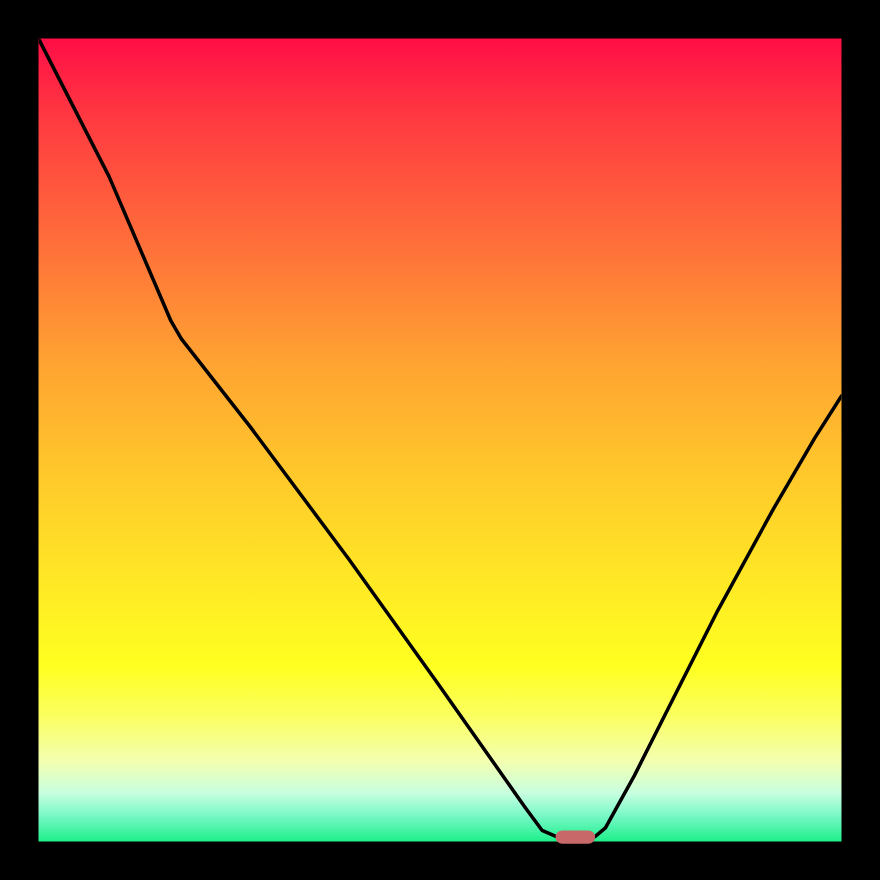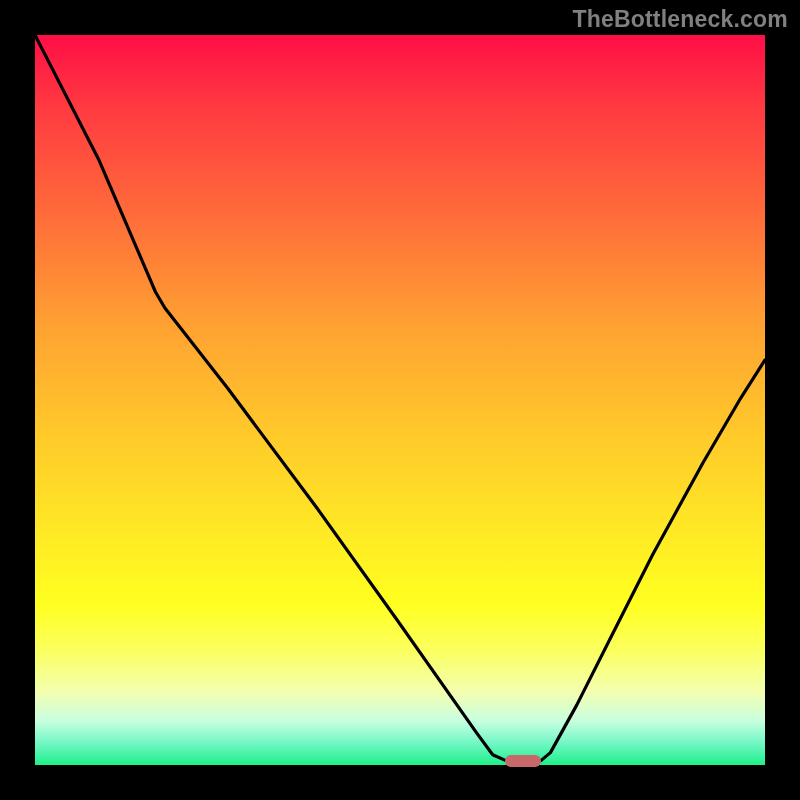--- a/index.html
+++ b/index.html
@@ -70,15 +70,14 @@
 
   <div class="plot-area">
 
     <svg class="curve-svg" viewBox="0 0 730 730" preserveAspectRatio="none">
       <path fill="none" stroke="#000" stroke-width="3.2" stroke-linecap="round" stroke-linejoin="round" d="M0.0 0.0 L64.2 125.6 L120.5 257.0 L129.9 273.0 L192.7 353.3 L282.5 473.8 L361.4 584.0 L441.6 697.9 L457.7 719.8 L470.9 725.6 L505.9 725.6 L515.4 717.6 L541.7 670.1 L577.4 599.3 L617.6 519.8 L668.0 427.8 L705.9 362.8 L730.0 324.9"></path>
     </svg>
 
     <div class="marker" style="left:487.6px; top:725.6px;"></div>
   </div>
 
-  <div class="watermark">TheBottleneck.com</div>
 
 </div>
 
 </body></html>

